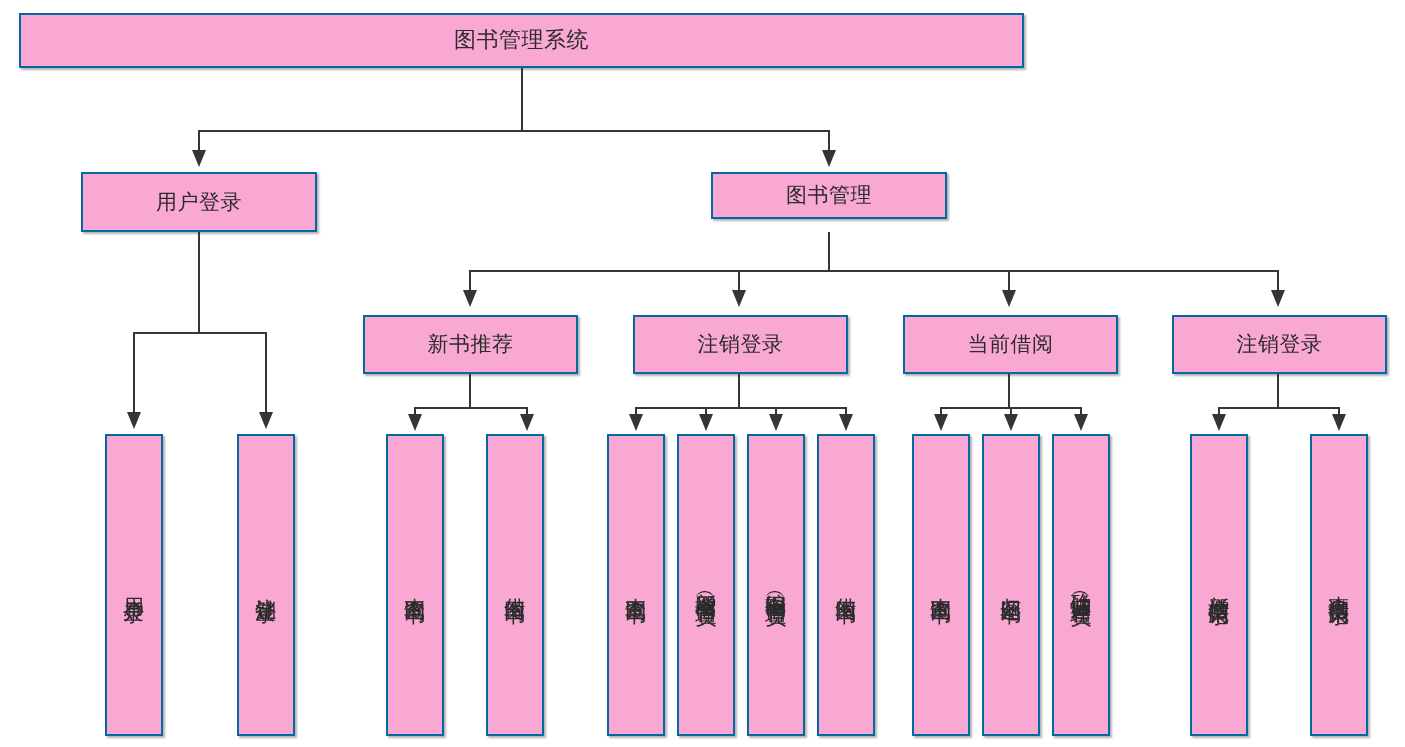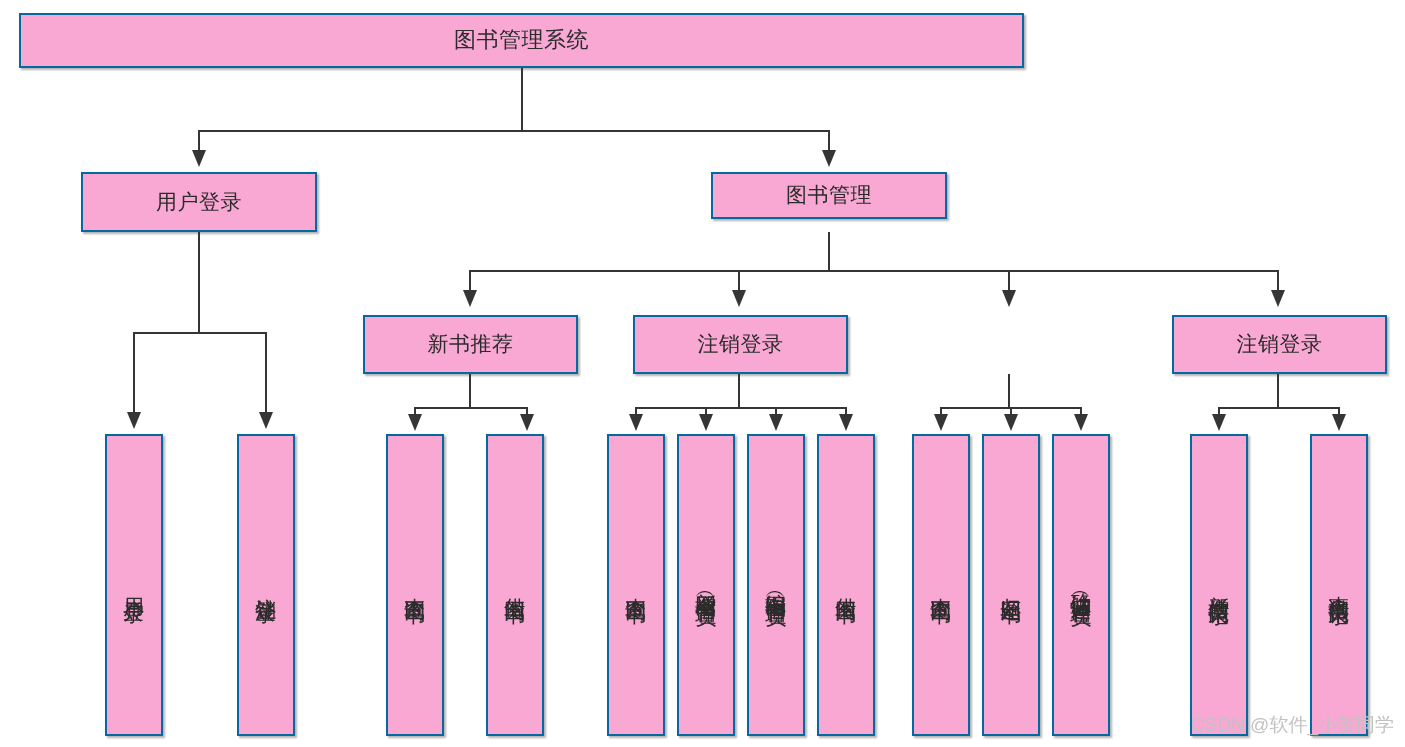--- a/index.html
+++ b/index.html
@@ -131,20 +131,23 @@
   <div class="arrow" style="left:1002px; top:290px;"></div>
 
   <div class="line v" style="left:1277px; top:270px; width:2px; height:22px;"></div>
   <div class="arrow" style="left:1271px; top:290px;"></div>
 
   <div class="node horiz" style="left:363px; top:315px; width:215px; height:59px;">
     <span class="label">新书推荐</span>
   </div>
   <div class="node horiz" style="left:633px; top:315px; width:215px; height:59px;">
     <span class="label">注销登录</span>
+  </div>
+  <div class="node horiz" style="left:903px; top:315px; width:215px; height:59px;">
+    <span class="label">当前借阅</span>
   </div>
   <div class="node horiz" style="left:1172px; top:315px; width:215px; height:59px;">
     <span class="label">注销登录</span>
   </div>
 
   <div class="line v" style="left:469px; top:374px; width:2px; height:35px;"></div>
   <div class="line h" style="left:414px; top:407px; width:113px; height:2px;"></div>
   <div class="line v" style="left:414px; top:407px; width:2px; height:10px;"></div>
   <div class="arrow" style="left:408px; top:414px;"></div>
   <div class="line v" style="left:526px; top:407px; width:2px; height:10px;"></div>
@@ -214,15 +217,14 @@
     <span class="label">确认归还（管理员）</span>
   </div>
 
   <div class="node vert" style="left:1190px; top:434px; width:58px; height:302px;">
     <span class="label">新增借阅记录</span>
   </div>
   <div class="node vert" style="left:1310px; top:434px; width:58px; height:302px;">
     <span class="label">查询借阅记录</span>
   </div>
 
-  <div id="watermark" style="left:1191px; top:712px;">CSDN @软件_小贺同学</div>
 
 </div>
 
 </body></html>

